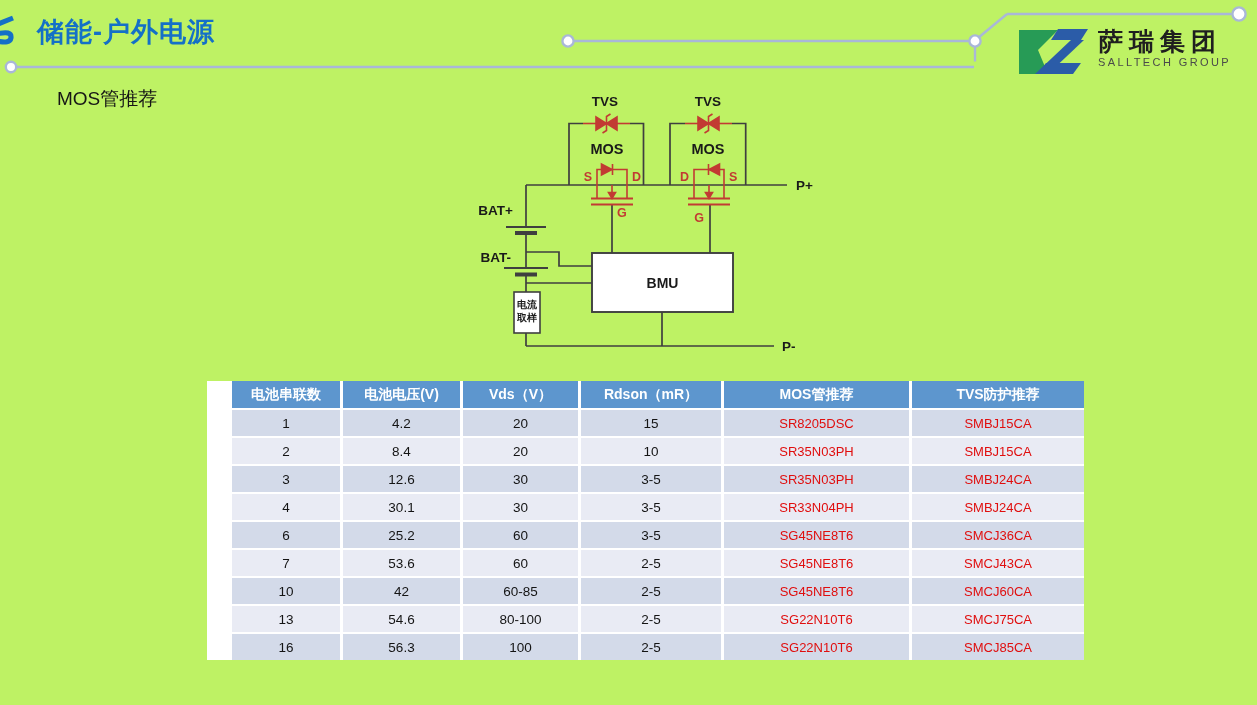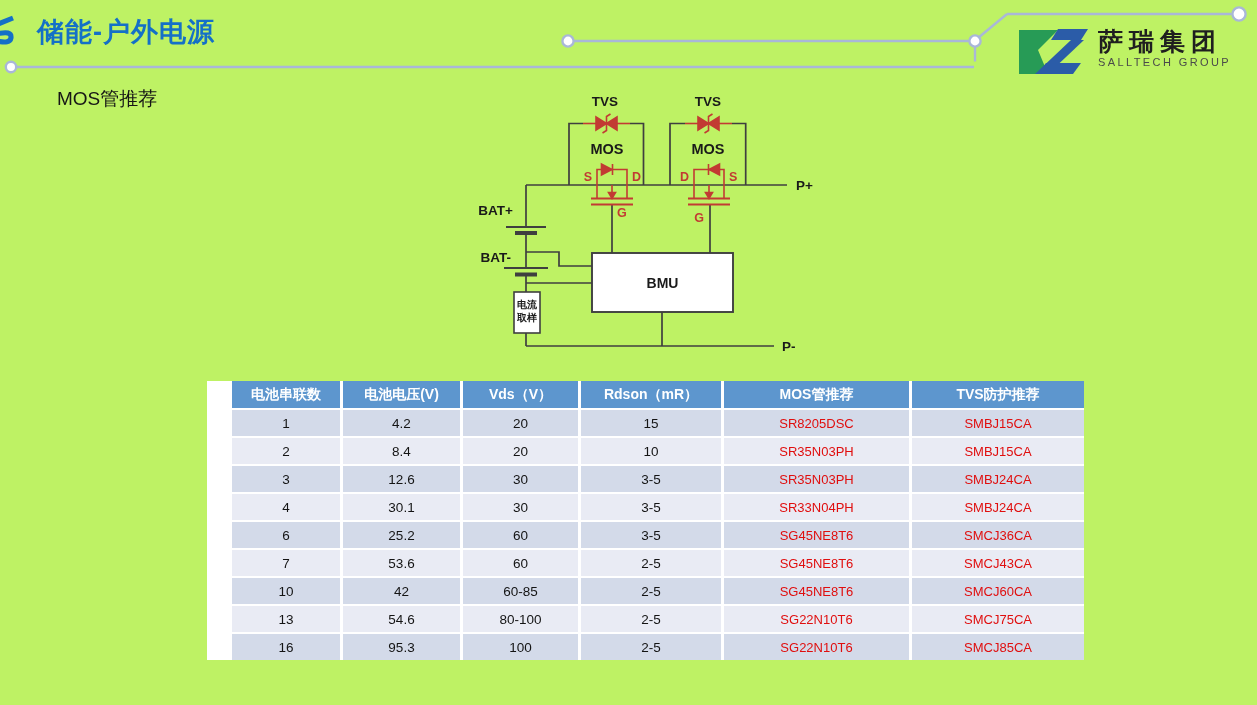--- a/index.html
+++ b/index.html
@@ -212,20 +212,20 @@
       <div class="td odd">2-5</div>
       <div class="td odd red">SG45NE8T6</div>
       <div class="td odd red">SMCJ60CA</div>
       <div class="td even">13</div>
       <div class="td even">54.6</div>
       <div class="td even">80-100</div>
       <div class="td even">2-5</div>
       <div class="td even red">SG22N10T6</div>
       <div class="td even red">SMCJ75CA</div>
       <div class="td odd">16</div>
-      <div class="td odd">95.3</div>
+      <div class="td odd">56.3</div>
       <div class="td odd">100</div>
       <div class="td odd">2-5</div>
       <div class="td odd red">SG22N10T6</div>
       <div class="td odd red">SMCJ85CA</div>
     </div>
 
 </div>
 
 </body></html>

